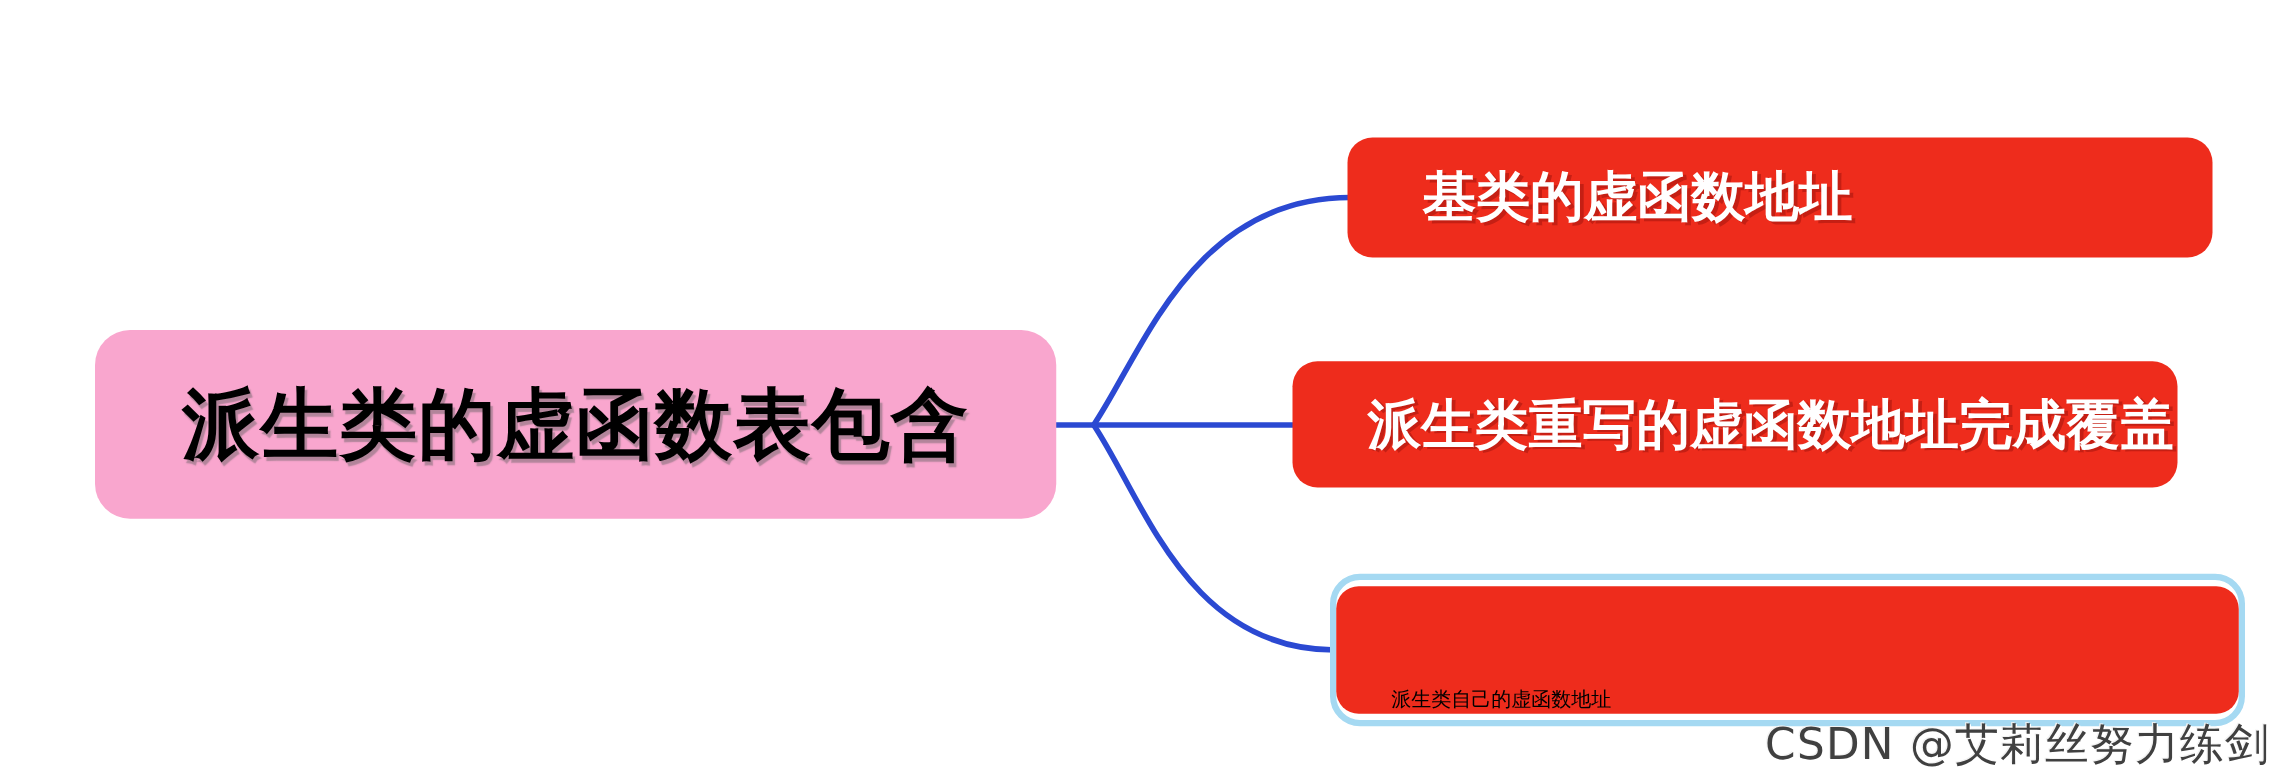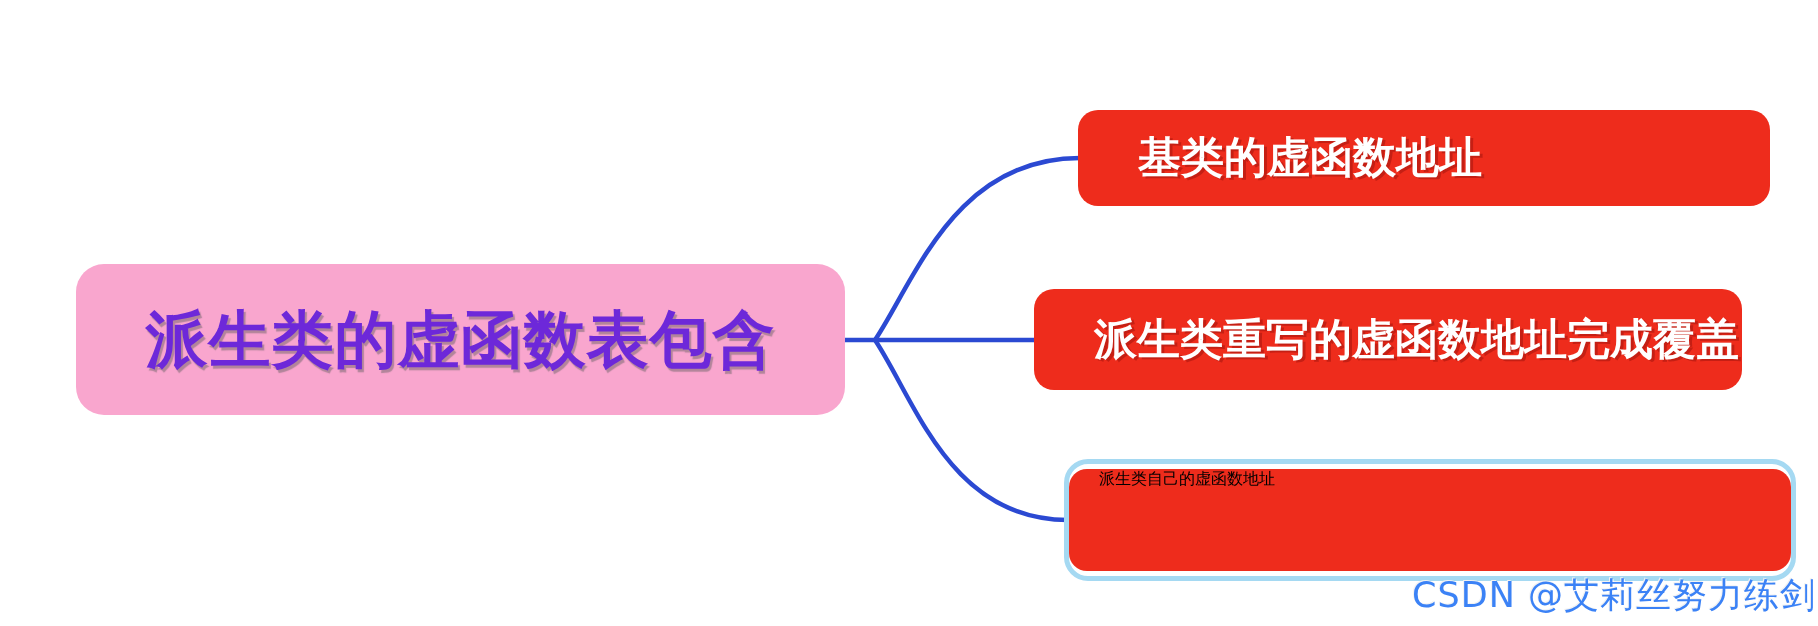--- a/index.html
+++ b/index.html
@@ -19,21 +19,21 @@
     display:flex;align-items:center;
     box-sizing:border-box;
   }
   .root-node{
     left:76px;top:264px;width:769px;height:151px;
     background:#f9a6ce;
     border-radius:28px;
     justify-content:center;
   }
   .root-node .label{
-    font-size:62px;font-weight:bold;color:#6d28d9;
+    font-size:62px;font-weight:bold;color:#000000;
     letter-spacing:1px;
     text-shadow:2px 3px 1px rgba(90,90,90,0.45);
     white-space:nowrap;
   }
   .child-node{
     background:#ee2c1c;
     border-radius:20px;
     padding-left:60px;
   }
   .child-node .label{
@@ -49,29 +49,29 @@
     left:1064px;top:459px;width:732px;height:122px;
     box-sizing:border-box;
     border:5px solid #a5d9f2;
     border-radius:24px;
     background:#ffffff;
     display:flex;align-items:center;justify-content:center;
   }
   .child-3{
     position:relative;
     width:780px;height:102px;
-    display:flex;align-items:flex-start;
+    display:flex;align-items:flex-end;
     box-sizing:border-box;
-    background:#ee2c1c;border-radius:18px;padding-left:30px;
+    background:#ee2c1c;border-radius:18px;padding-left:44px;
   }
   .watermark{
     position:absolute;
     right:2px;top:572px;
     font-size:35px;
-    color:#3b82f6;
+    color:#404040;
     text-shadow:1px 1px 0 #ffffff,-1px -1px 0 #f2f2f2;
     white-space:nowrap;
     letter-spacing:1px;
   }
 </style>
 </head>
 <body>
 
 <div id="canvas">
 

